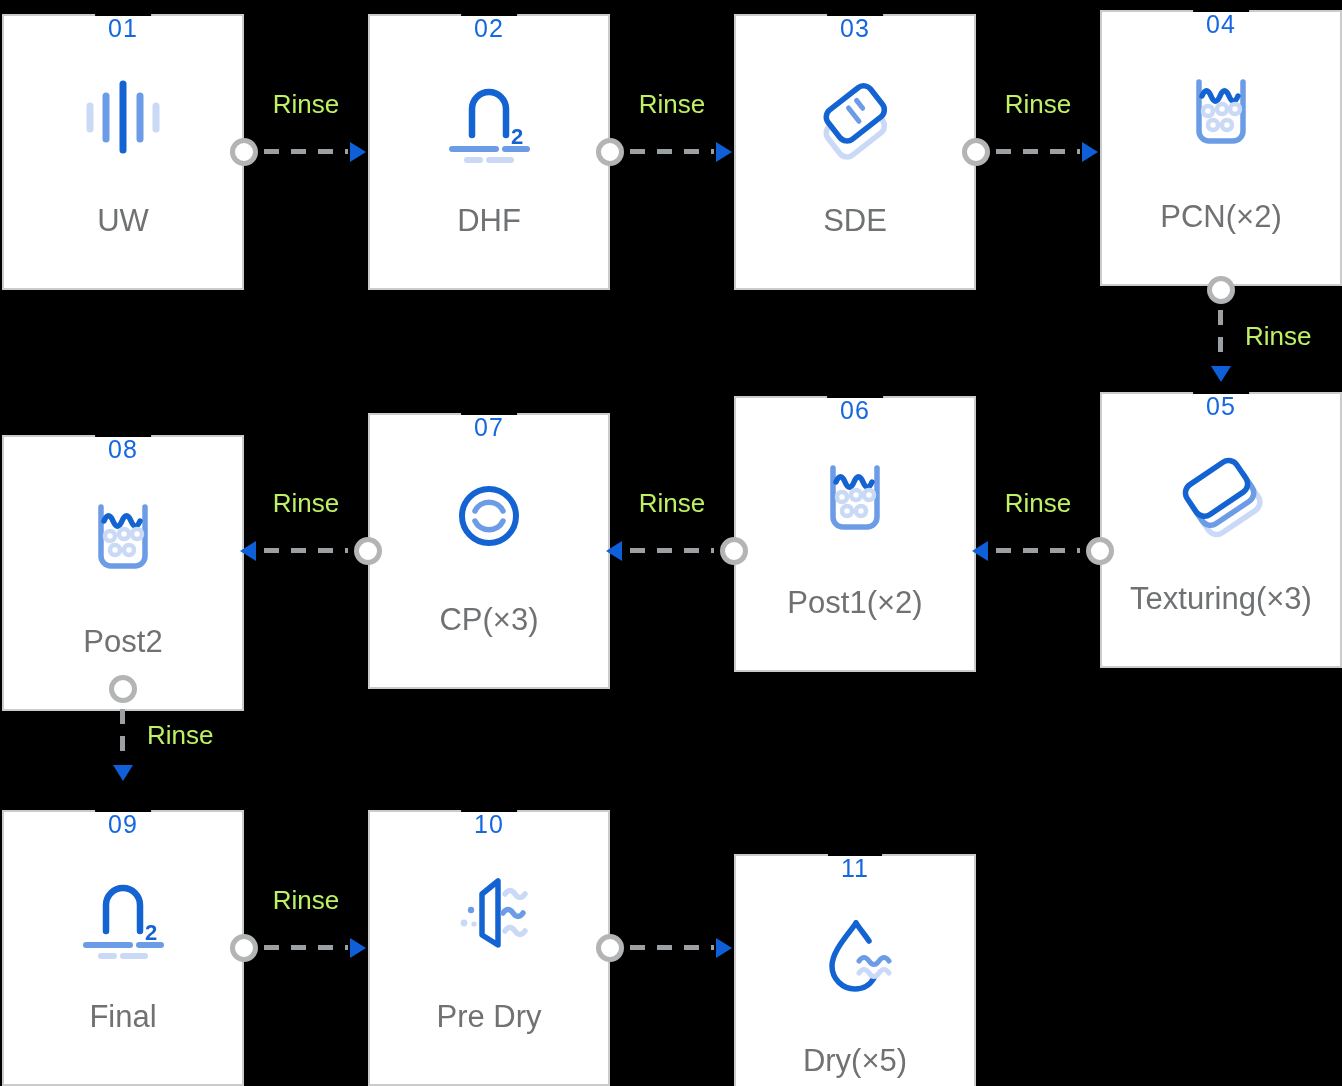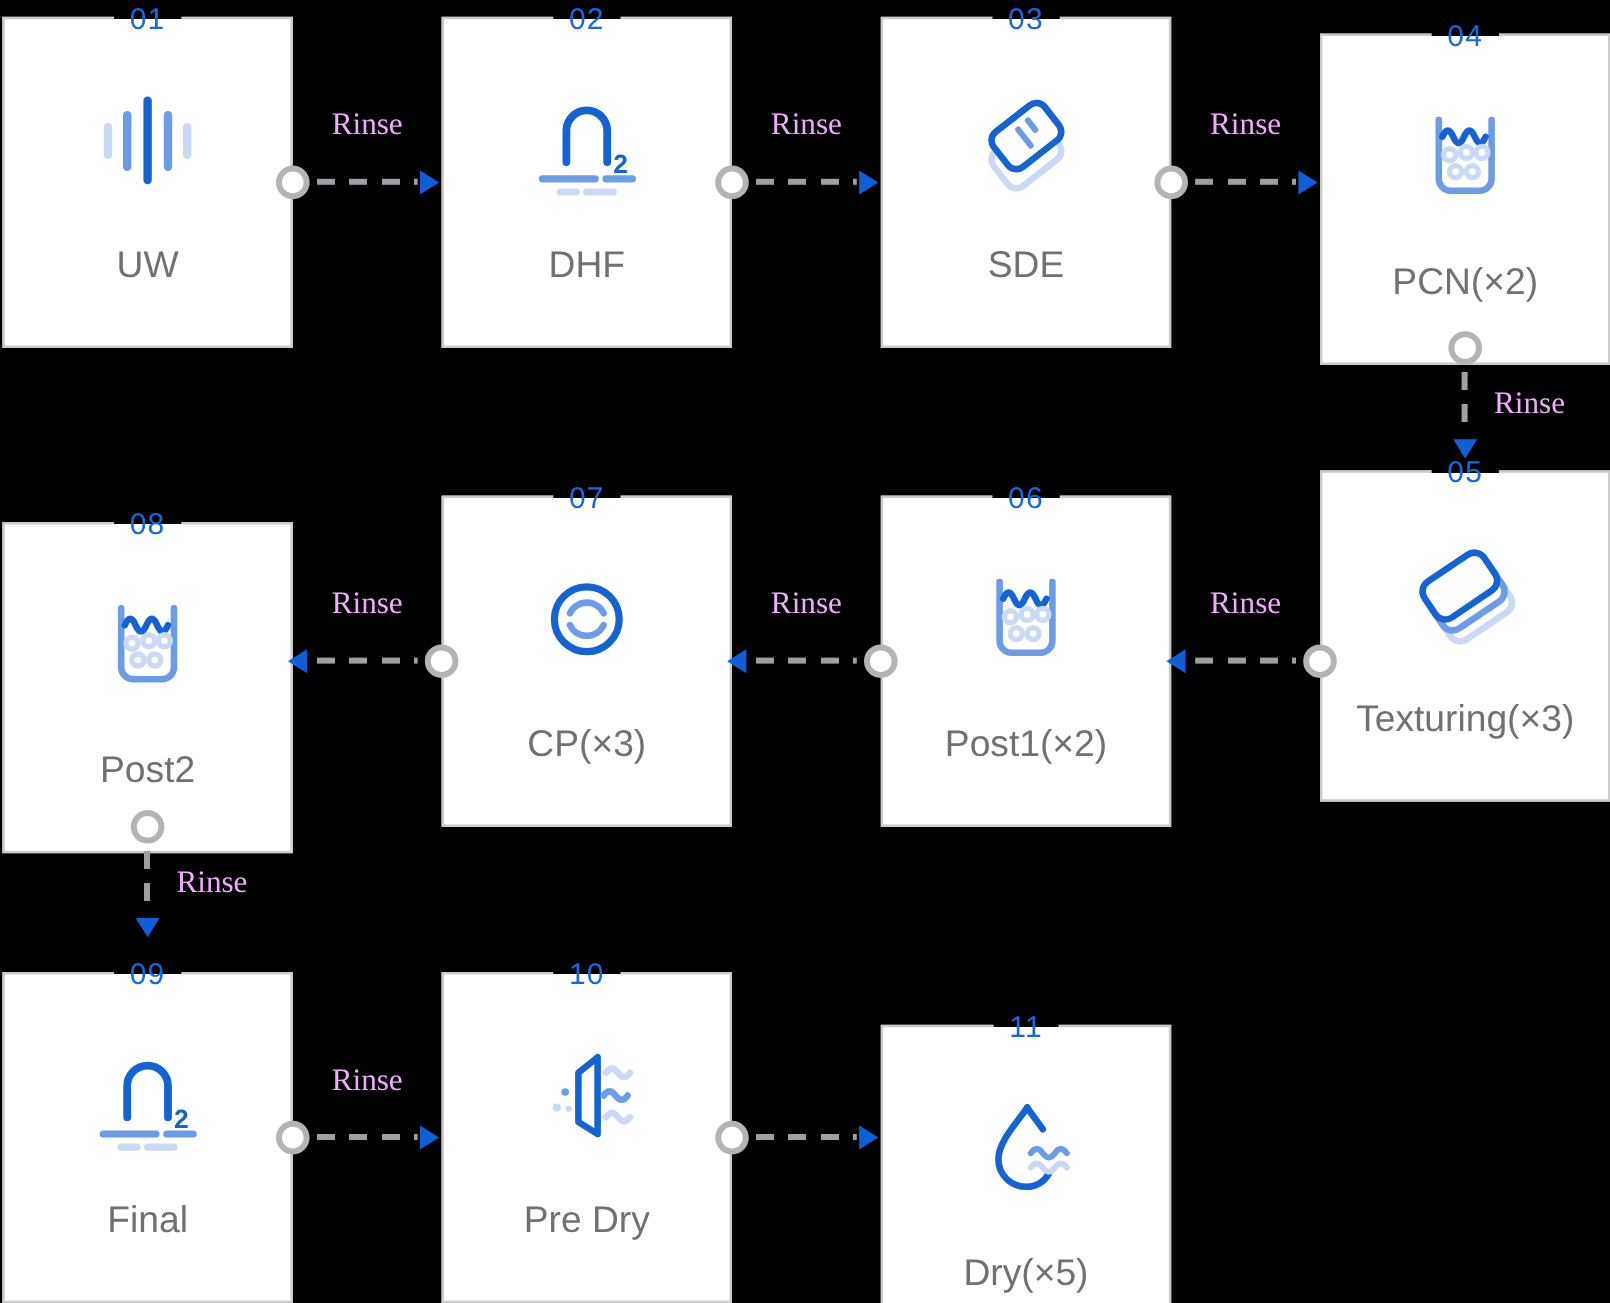--- a/index.html
+++ b/index.html
@@ -7,21 +7,21 @@
     position:relative; width:1342px; height:1086px; background:#000000;
     font-family:"Liberation Sans", sans-serif; overflow:hidden;
   }
   
   .card {
     position:absolute; width:242px; height:276px; box-sizing:border-box;
     background:#ffffff; border:2px solid #c9cbcd;
   }
   .card-number {
     position:absolute; top:-15px; left:50%; transform:translateX(-50%);
-    padding:0 13px; line-height:30px; font-size:25px; font-weight:500;
+    padding:12px 13px; line-height:30px; font-size:25px; font-weight:500;
     color:#1668e0; letter-spacing:1px; white-space:nowrap;
     background:linear-gradient(to bottom, #000000 0px, #000000 15px, #ffffff 15px, #ffffff 30px);
   }
   .card-icon {
     position:absolute; top:53px; left:50%; transform:translateX(-50%);
     width:96px; height:96px;
   }
   .card-icon svg { width:96px; height:96px; display:block; }
   .card-label {
     position:absolute; top:188px; left:0; width:100%; text-align:center;
@@ -50,21 +50,21 @@
     position:absolute; width:0; height:0;
     border-top:10px solid transparent; border-bottom:10px solid transparent;
     border-right:16px solid #0e5fd8;
   }
   .arrow-down {
     position:absolute; width:0; height:0;
     border-left:10px solid transparent; border-right:10px solid transparent;
     border-top:16px solid #0e5fd8;
   }
   .rinse {
-    position:absolute; color:#f0abfc; font-size:26px; line-height:28px; white-space:nowrap;font-family:Liberation Serif, serif;
+    position:absolute; color:#bef264; font-size:26px; line-height:28px; white-space:nowrap;
   }
   .rinse.center { left:0; width:100%; text-align:center; top:-48px; }
 </style>
 </head>
 <body>
 
 <div class="canvas" id="canvas">
     <div class="card" style="left: 2px; top: 14px;">
     <div class="card-number">01</div>
     <div class="card-icon">
@@ -105,21 +105,21 @@
           </g>
           <g transform="rotate(-38 48 44)">
             <rect x="21" y="26" width="54" height="37" rx="9" stroke="#1463d2" stroke-width="5.5" fill="#ffffff"></rect>
             <line x1="46" y1="36" x2="46" y2="53" stroke="#6d9ce7" stroke-width="5" stroke-linecap="round"></line>
             <line x1="57" y1="35" x2="57" y2="45" stroke="#6d9ce7" stroke-width="5" stroke-linecap="round"></line>
           </g>
         </svg>
       </div>
     <div class="card-label">SDE</div>
   </div>
-    <div class="card" style="left: 1100px; top: 28px;">
+    <div class="card" style="left: 1100px; top: 10px;">
     <div class="card-number">04</div>
     <div class="card-icon">
         <svg viewBox="0 0 96 96" fill="none">
           <path d="M26 17 V66 a10 10 0 0 0 10 10 h24 a10 10 0 0 0 10 -10 V17" stroke="#6d9ce7" stroke-width="5.5" stroke-linecap="round"></path>
           <path d="M29 31 c3 -7 6 -7 9 0 s6 7 9 0 s6 -7 9 0 s6 7 9 0" stroke="#1463d2" stroke-width="5.5" stroke-linecap="round"></path>
           <g stroke="#c9d9f6" stroke-width="4.5">
             <circle cx="35" cy="46" r="5"></circle>
             <circle cx="49" cy="44" r="5"></circle>
             <circle cx="62" cy="44" r="5"></circle>
             <circle cx="40" cy="60" r="5"></circle>
@@ -135,21 +135,21 @@
         <svg viewBox="0 0 96 96" fill="none">
           <g transform="rotate(-34 48 48)">
             <rect x="18" y="44" width="60" height="36" rx="10" stroke="#c9d9f6" stroke-width="5.5"></rect>
             <rect x="18" y="33" width="60" height="36" rx="10" stroke="#6d9ce7" stroke-width="5.5" fill="#ffffff"></rect>
             <rect x="18" y="22" width="60" height="36" rx="10" stroke="#1463d2" stroke-width="5.5" fill="#ffffff"></rect>
           </g>
         </svg>
       </div>
     <div class="card-label">Texturing(×3)</div>
   </div>
-    <div class="card" style="left: 734px; top: 413px;">
+    <div class="card" style="left: 734px; top: 396px;">
     <div class="card-number">06</div>
     <div class="card-icon">
         <svg viewBox="0 0 96 96" fill="none">
           <path d="M26 17 V66 a10 10 0 0 0 10 10 h24 a10 10 0 0 0 10 -10 V17" stroke="#6d9ce7" stroke-width="5.5" stroke-linecap="round"></path>
           <path d="M29 31 c3 -7 6 -7 9 0 s6 7 9 0 s6 -7 9 0 s6 7 9 0" stroke="#1463d2" stroke-width="5.5" stroke-linecap="round"></path>
           <g stroke="#c9d9f6" stroke-width="4.5">
             <circle cx="35" cy="46" r="5"></circle>
             <circle cx="49" cy="44" r="5"></circle>
             <circle cx="62" cy="44" r="5"></circle>
             <circle cx="40" cy="60" r="5"></circle>

